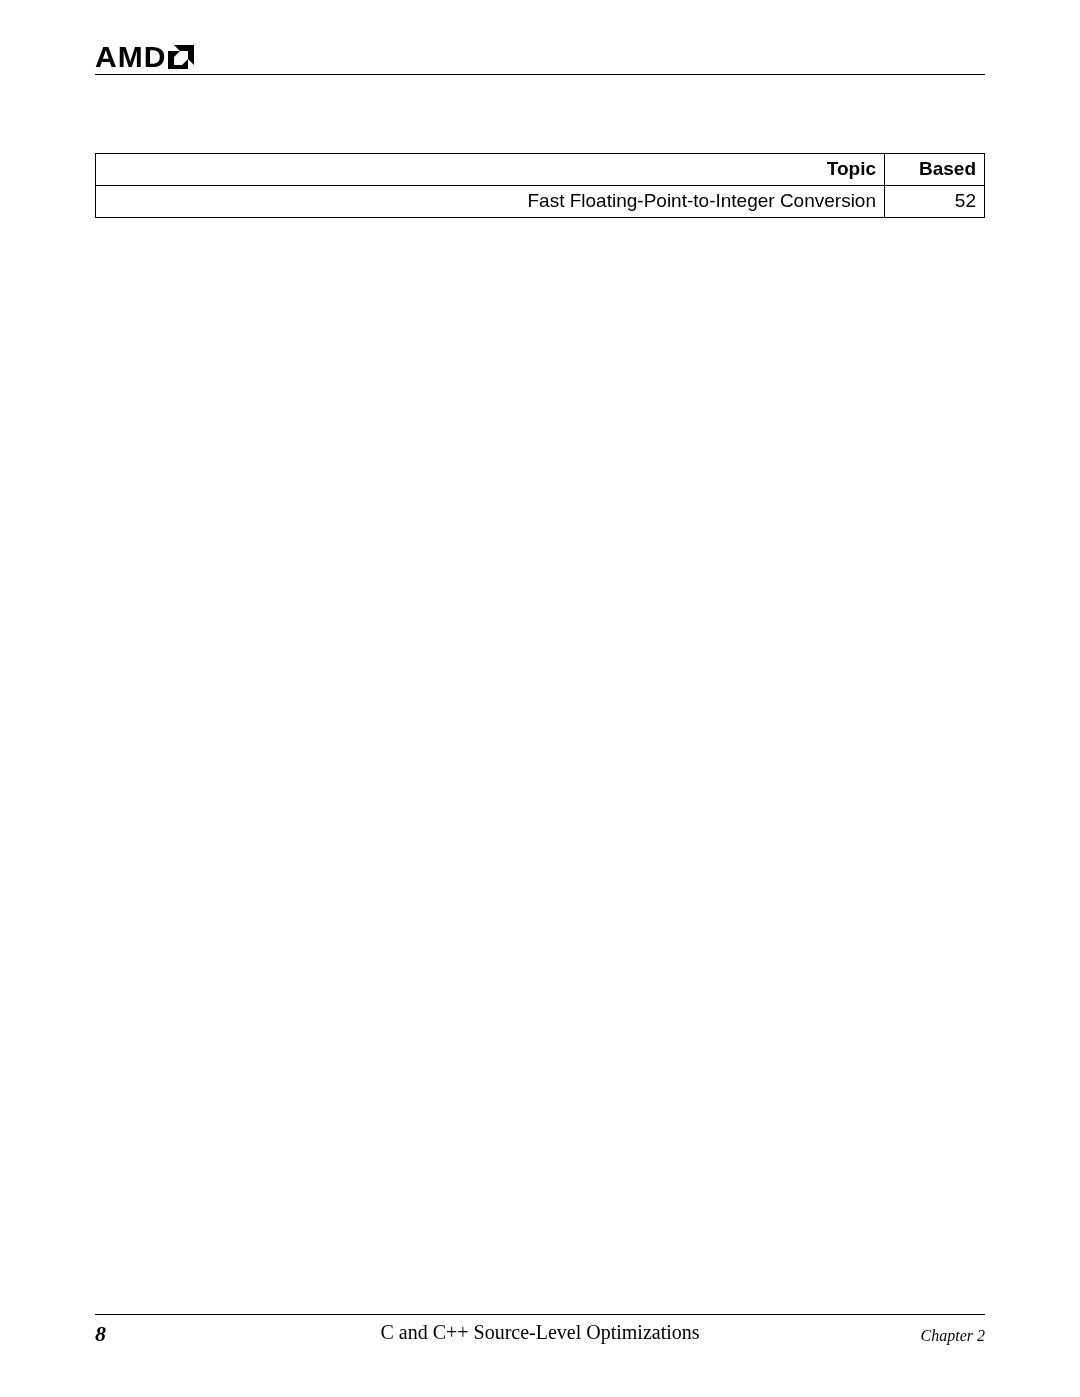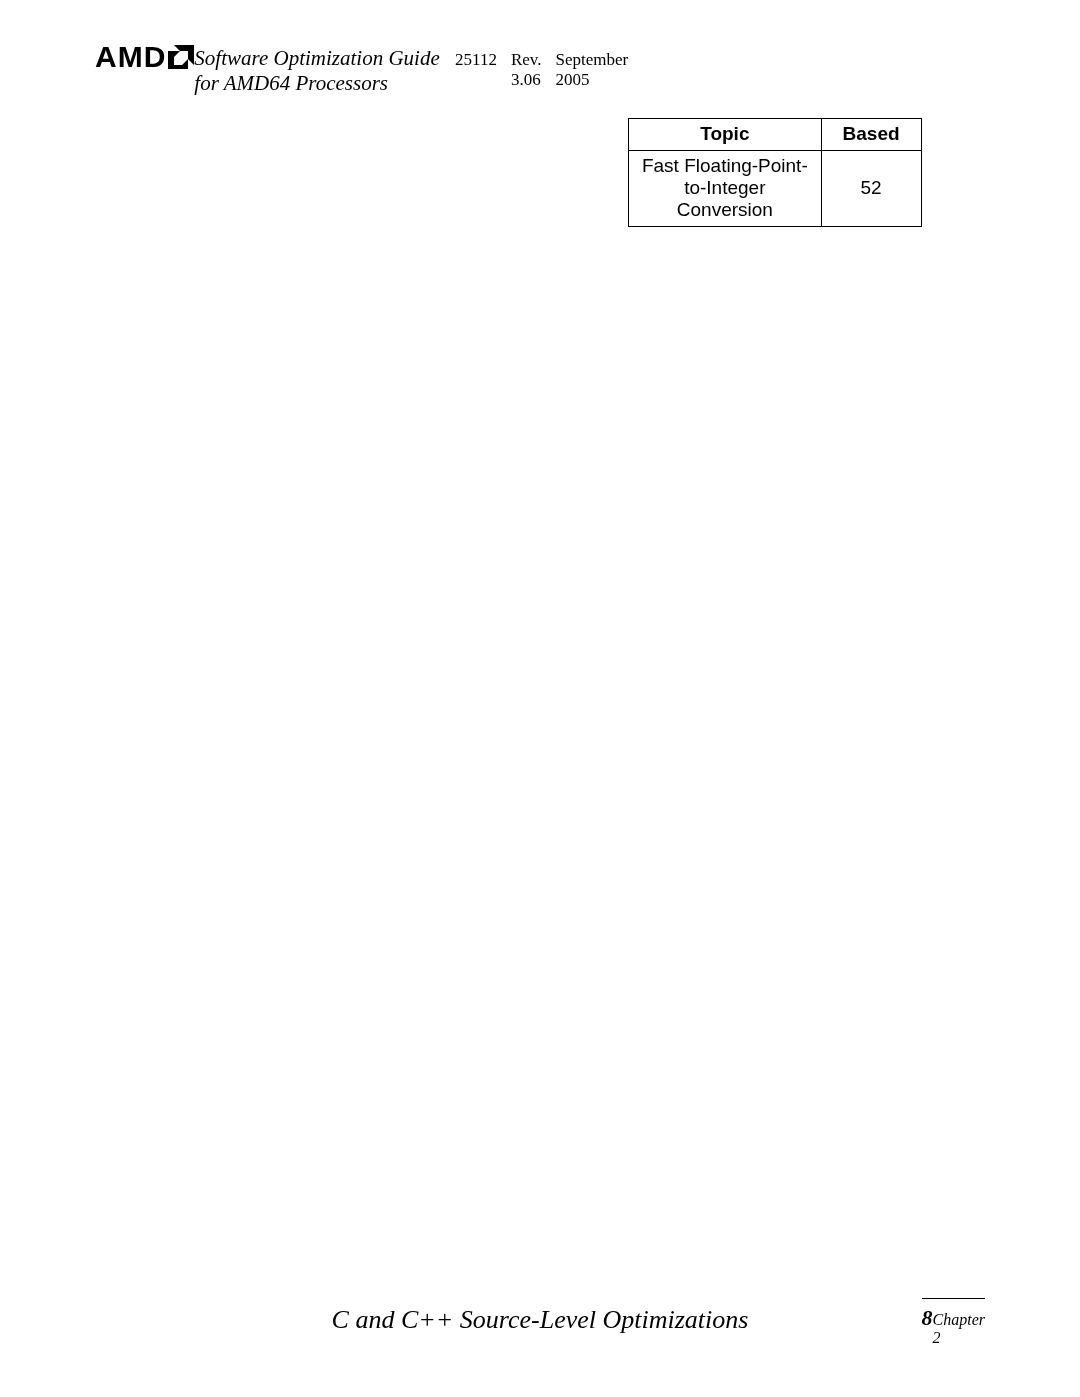--- a/index.html
+++ b/index.html
@@ -11,21 +11,21 @@
     color: #000;
     position: relative;
   }
   .page {
     position: absolute;
     left: 95px;
     right: 95px;
     top: 40px;
     bottom: 50px;
     display: flex;
-    flex-direction: row;
+    flex-direction: column;
   }
   .logo {
     font-family: Arial, Helvetica, sans-serif;
     font-weight: 900;
     font-size: 30px;
     letter-spacing: 1px;
     display: flex;
     align-items: baseline;
     gap: 0;
     height: 32px;
@@ -65,21 +65,21 @@
   table.topic-table {
     width: 100%;
     border-collapse: collapse;
     font-family: Arial, Helvetica, sans-serif;
     font-size: 19px;
   }
   table.topic-table th,
   table.topic-table td {
     border: 1px solid #000;
     padding: 4px 8px 5px 8px;
-    text-align: center;
+    text-align: right;
     vertical-align: middle;
     font-weight: normal;
   }
   table.topic-table th {
     font-weight: 700;
   }
   table.topic-table col.col-topic { width: auto; }
   table.topic-table col.col-page  { width: 100px; }
 
   .footer {
@@ -95,22 +95,21 @@
     justify-content: space-between;
     align-items: baseline;
     font-family: "Times New Roman", Times, serif;
   }
   .footer-left {
     font-style: italic;
     font-weight: bold;
     font-size: 22px;
   }
   .footer-center {
-    font-style: italic;
-    font-size: 26px;
+    font-size: 20px;
     position: absolute;
     left: 50%;
     transform: translateX(-50%);
   }
   .footer-right {
     font-style: italic;
     font-size: 16px;
   }
 </style>
 </head>
@@ -123,28 +122,20 @@
     <span class="logo-arrow">
       <svg width="26" height="24" viewBox="0 0 26 24">
         <path d="M 6 0 L 26 0 L 26 20 L 20 14 L 20 6 L 12 6 Z" fill="#000"></path>
         <path d="M 0 6 L 12 6 L 6 12 L 6 20 L 14 20 L 20 14 L 20 24 L 0 24 Z" fill="#000"></path>
       </svg>
     </span>
   </div>
 
   <hr class="hr-top">
 
-  <div class="header-band">
-    <div class="header-title">Software Optimization Guide for AMD64 Processors</div>
-    <div class="header-meta">
-      <span>25112</span>
-      <span>Rev. 3.06</span>
-      <span>September 2005</span>
-    </div>
-  </div>
 
   <div class="content">
     <table class="topic-table">
       <colgroup>
         <col class="col-topic">
         <col class="col-page">
       </colgroup>
       <thead>
         <tr>
           <th>Topic</th>

